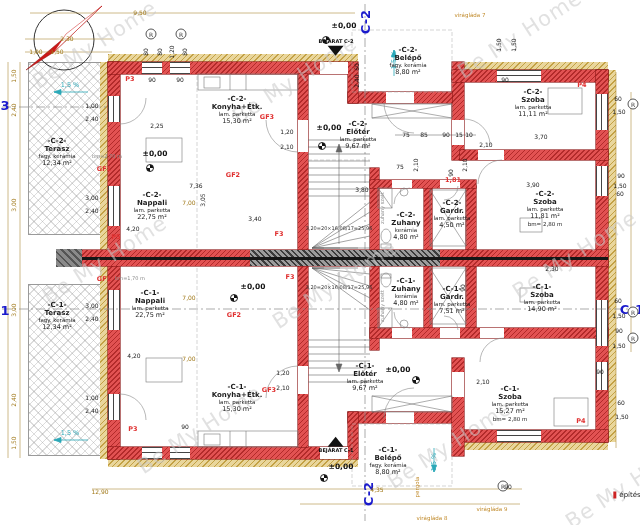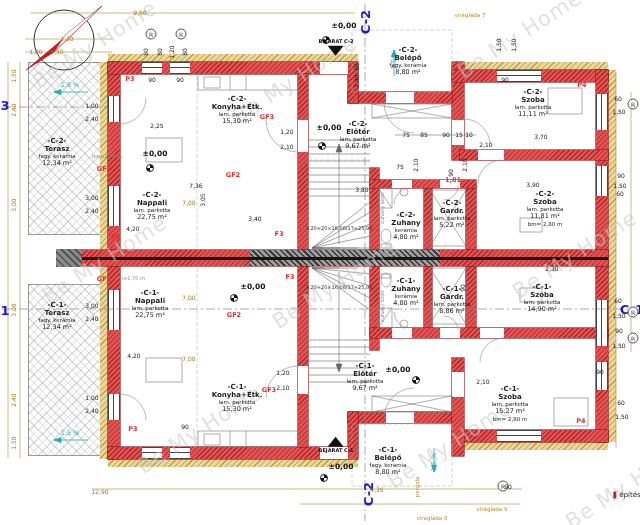--- a/index.html
+++ b/index.html
@@ -413,27 +413,27 @@
     <div class="room" style="left: 406px; top: 292px;">
       <div class="u">-C-1-</div>
       <div class="n">Zuhany</div>
       <div class="f">kerámia</div>
       <div class="a">4,80 m²</div>
     </div>
     <div class="room" style="left: 452px; top: 214px;">
       <div class="u">-C-2-</div>
       <div class="n">Gardr.</div>
       <div class="f">lam. parketta</div>
-      <div class="a">5,22 m²</div>
+      <div class="a">4,50 m²</div>
     </div>
     <div class="room" style="left: 452px; top: 300px;">
       <div class="u">-C-1-</div>
       <div class="n">Gardr.</div>
       <div class="f">lam. parketta</div>
-      <div class="a">8,86 m²</div>
+      <div class="a">7,51 m²</div>
     </div>
     <div class="room" style="left: 533px; top: 103px;">
       <div class="u">-C-2-</div>
       <div class="n">Szoba</div>
       <div class="f">lam. parketta</div>
       <div class="a">11,11 m²</div>
     </div>
     <div class="room" style="left: 545px; top: 208px;">
       <div class="u">-C-2-</div>
       <div class="n">Szoba</div>

